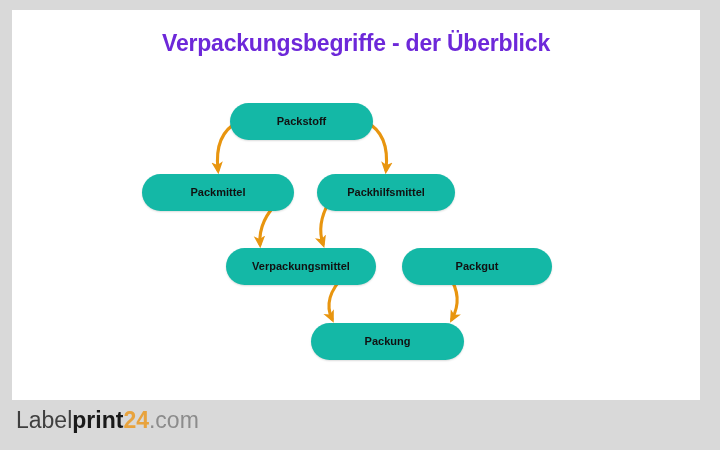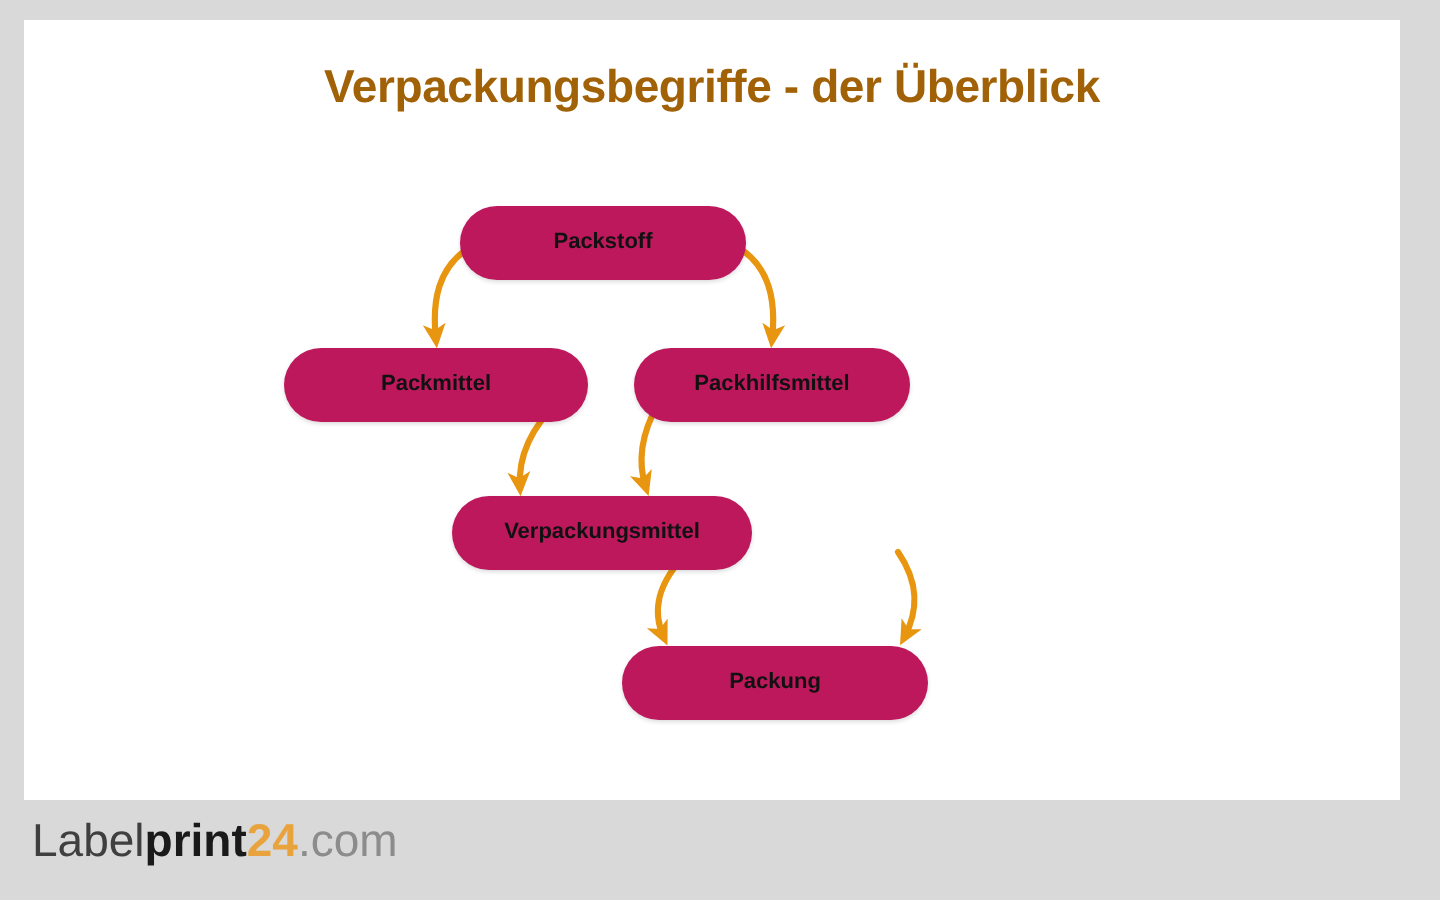--- a/index.html
+++ b/index.html
@@ -33,21 +33,21 @@
   }
 
   #title {
     position: absolute;
     left: 0;
     top: 20px;
     width: 688px;
     text-align: center;
     font-size: 23px;
     font-weight: bold;
-    color: #a16207;
+    color: #6d28d9;
     letter-spacing: -0.2px;
     white-space: nowrap;
   }
 
   
   #diagram {
     position: absolute;
     left: 0;
     top: 0;
     width: 688px;
@@ -58,21 +58,21 @@
     position: absolute;
     left: 0;
     top: 0;
     width: 688px;
     height: 390px;
     pointer-events: none;
   }
 
   .node {
     position: absolute;
-    background: #be185d;
+    background: #14b8a6;
     border-radius: 22px;
     box-shadow: 0 1px 2px rgba(0,0,0,0.14);
     display: flex;
     align-items: center;
     justify-content: center;
     box-sizing: border-box;
   }
   .node-label {
     font-size: 11px;
     font-weight: bold;
@@ -152,20 +152,23 @@
       </div>
 
       <div class="node" id="node-verpackungsmittel">
         <span class="node-label">Verpackungsmittel</span>
       </div>
 
       <div class="node" id="node-packhilfsmittel">
         <span class="node-label">Packhilfsmittel</span>
       </div>
 
+      <div class="node" id="node-packgut">
+        <span class="node-label">Packgut</span>
+      </div>
 
       <div class="node" id="node-packung">
         <span class="node-label">Packung</span>
       </div>
 
     </div>
   </div>
 
   <div id="footer">
     <div id="logo"><span class="logo-label">Label</span><span class="logo-print">print</span><span class="logo-24">24</span><span class="logo-com">.com</span></div>

